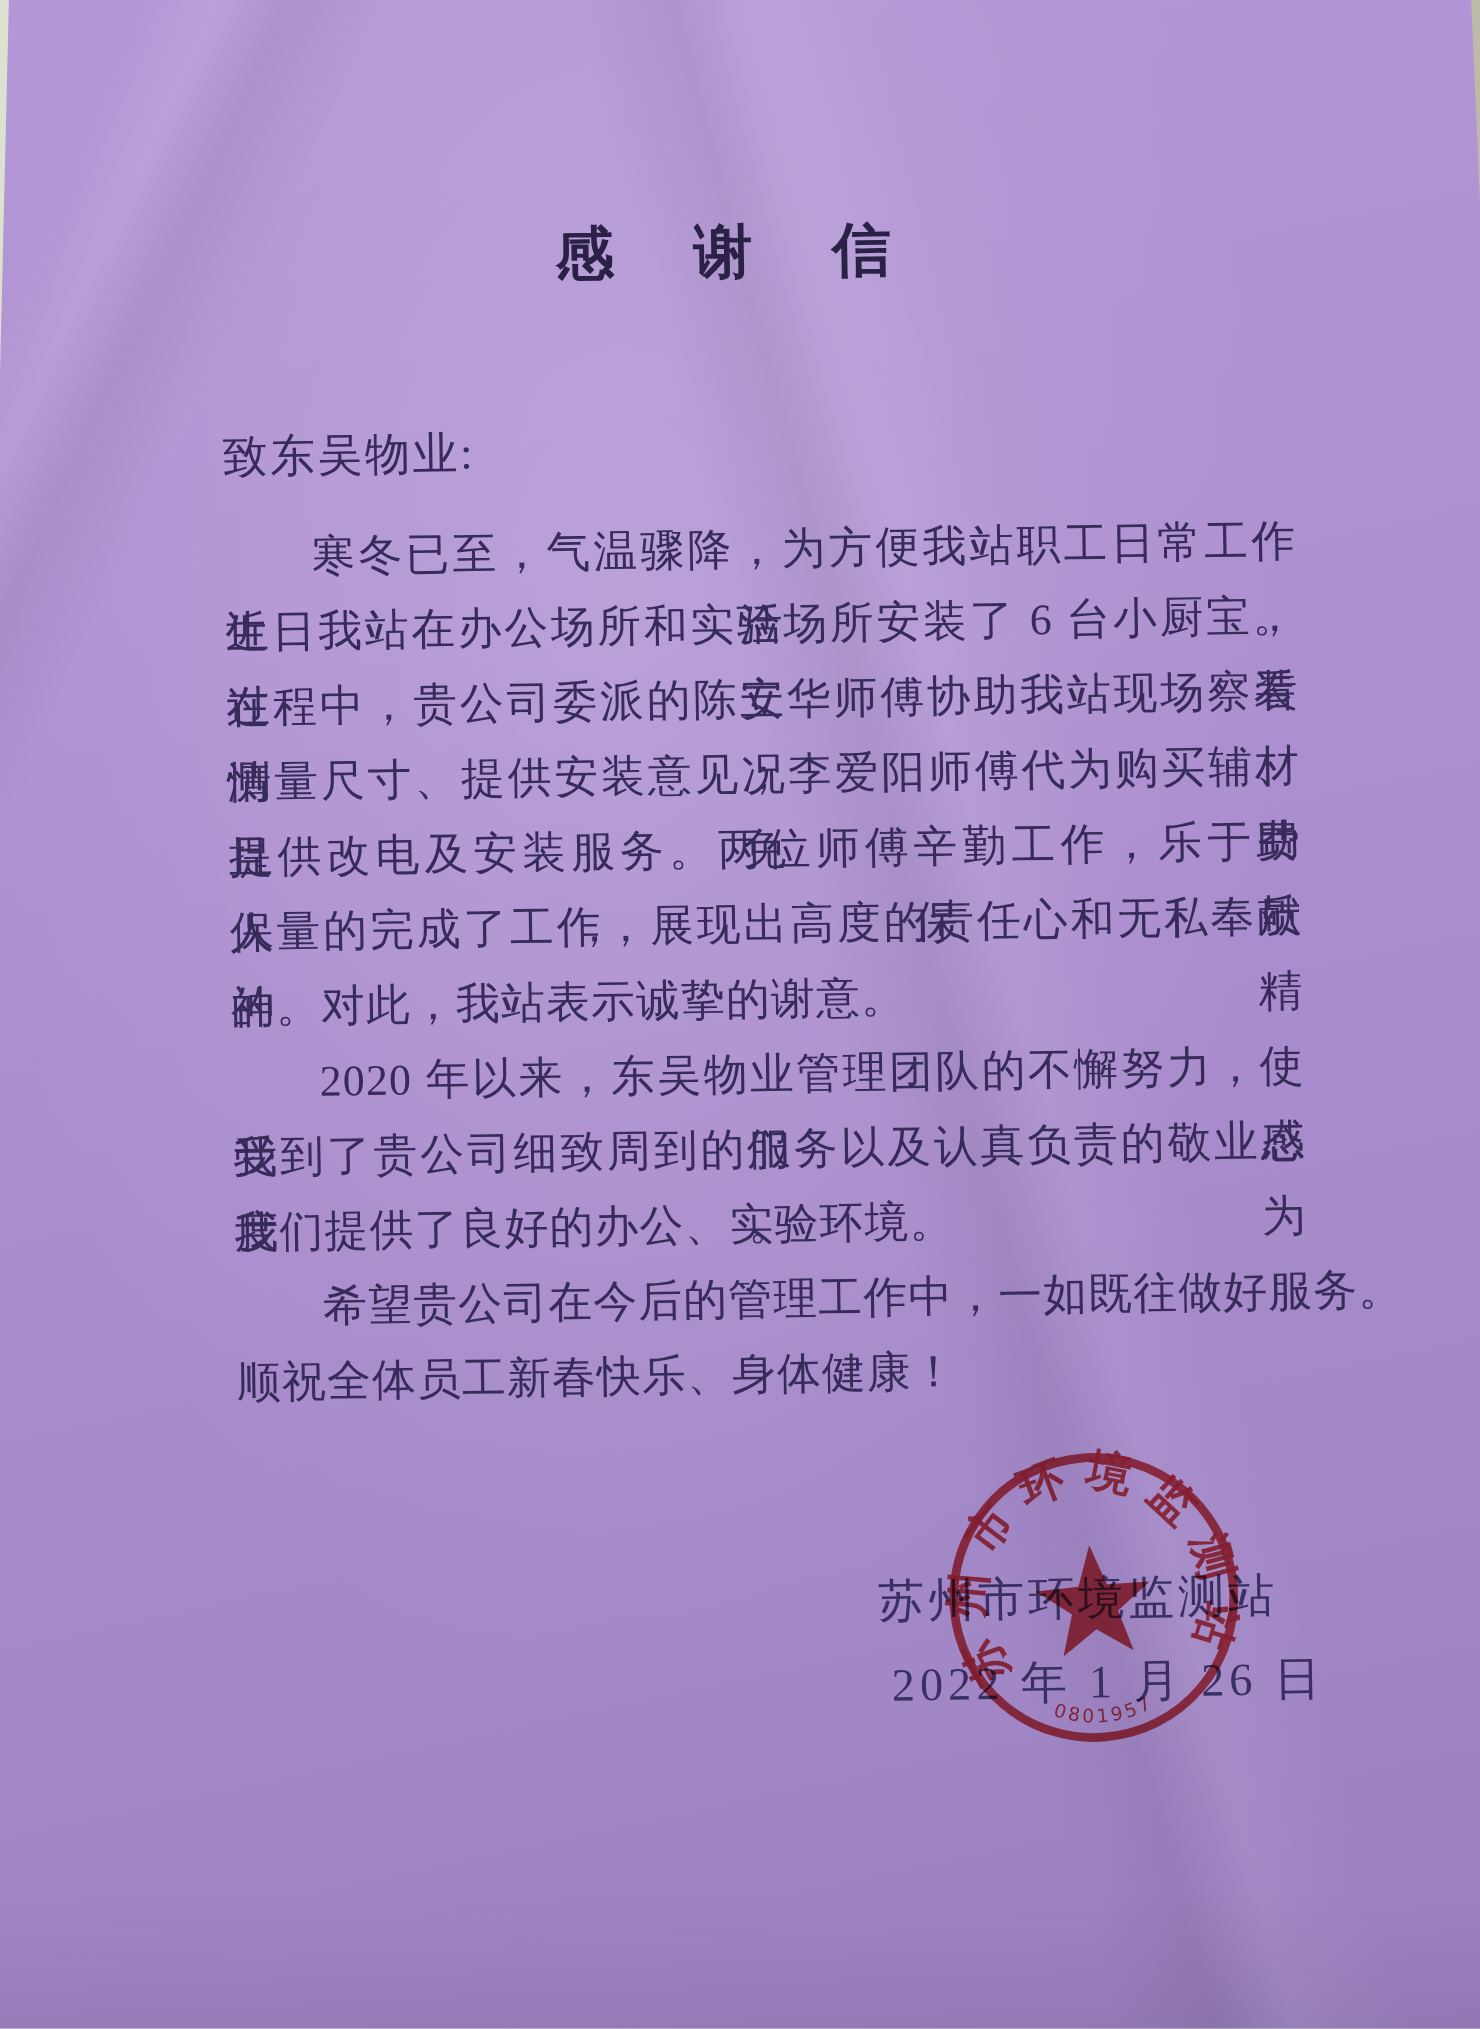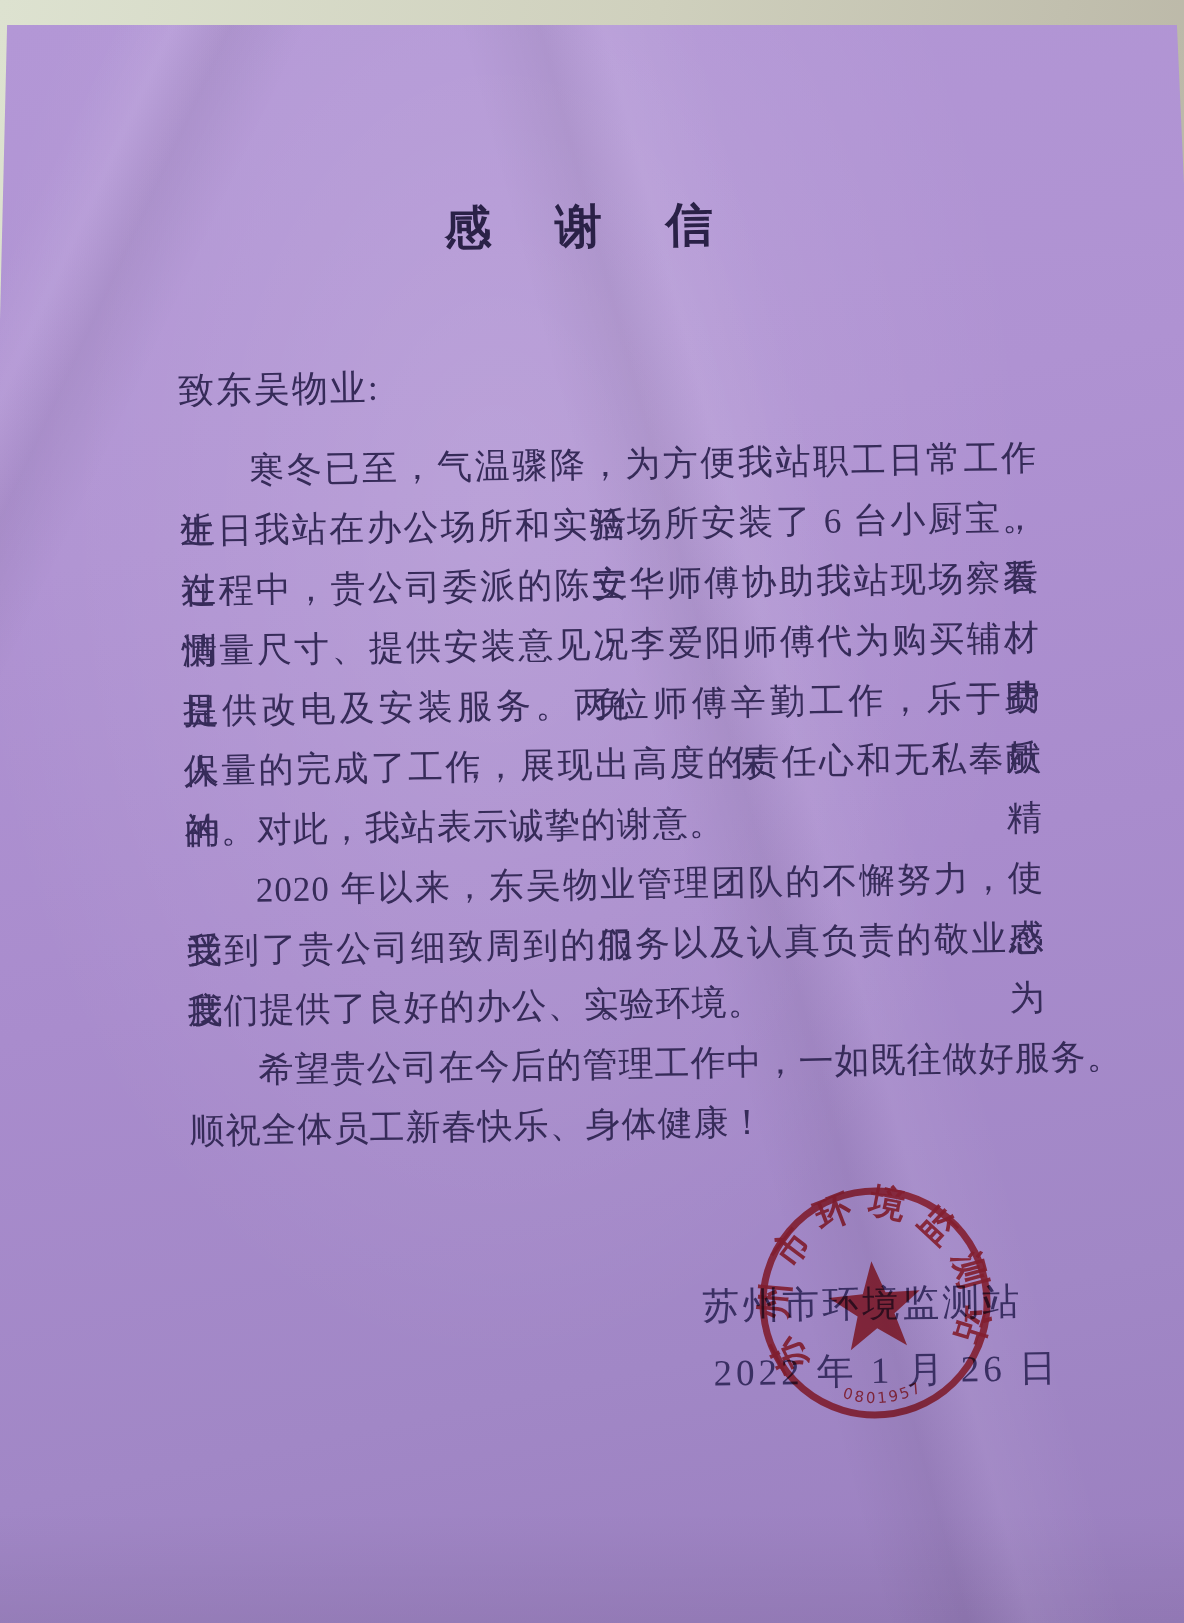--- a/index.html
+++ b/index.html
@@ -7,21 +7,20 @@
     width:1184px;height:1623px;overflow:hidden;position:relative;
     background:linear-gradient(100deg,#dde2d0 0%,#cfd0bd 45%,#b3ae9f 100%);
     font-family:"Liberation Serif","DejaVu Serif",serif;
   }
   .paper{
     position:absolute;inset:0;
     background:
       radial-gradient(ellipse at 42% 30%, rgba(255,255,255,.14) 0%, rgba(255,255,255,0) 55%),
       linear-gradient(168deg,#b397d6 0%,#af92d2 30%,#a98ccd 55%,#a187c6 80%,#9a7fbf 100%);
     clip-path:polygon(0.6% 0, 99.4% 0, 100% 10%, 100% 100%, 0 100%, 0 18.5%);
-    margin-top:25px;
   }
   .wrinkles{
     position:absolute;inset:0;pointer-events:none;
     background:
       linear-gradient(115deg, rgba(255,255,255,0) 6%, rgba(255,255,255,.07) 9%, rgba(0,0,0,.05) 12%, rgba(255,255,255,0) 16%),
       linear-gradient(75deg, rgba(0,0,0,0) 55%, rgba(0,0,0,.05) 60%, rgba(255,255,255,.06) 64%, rgba(0,0,0,0) 70%),
       linear-gradient(0deg, rgba(0,0,0,.06) 0%, rgba(0,0,0,0) 7%);
   }
   .content{
     position:absolute;left:185px;top:0;width:858px;height:1623px;

